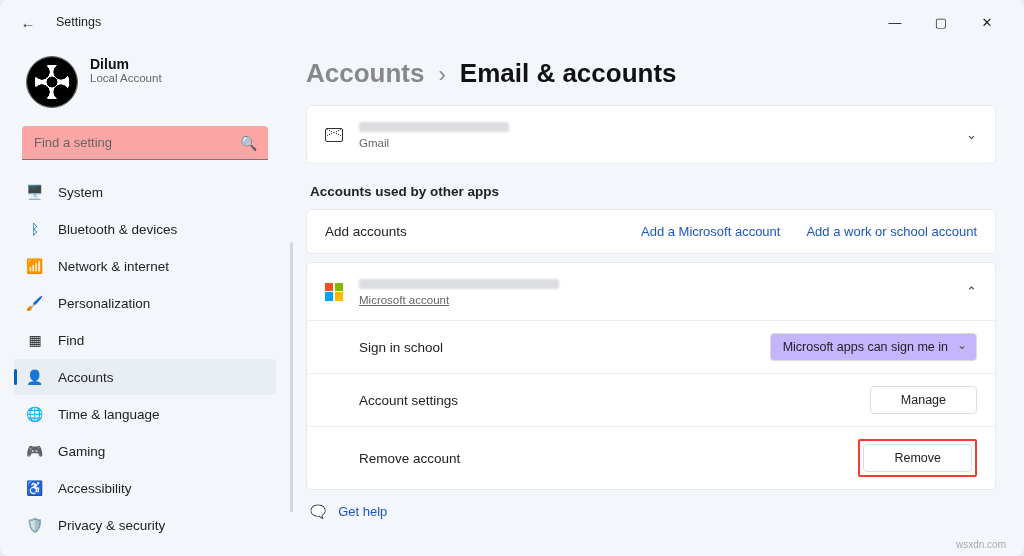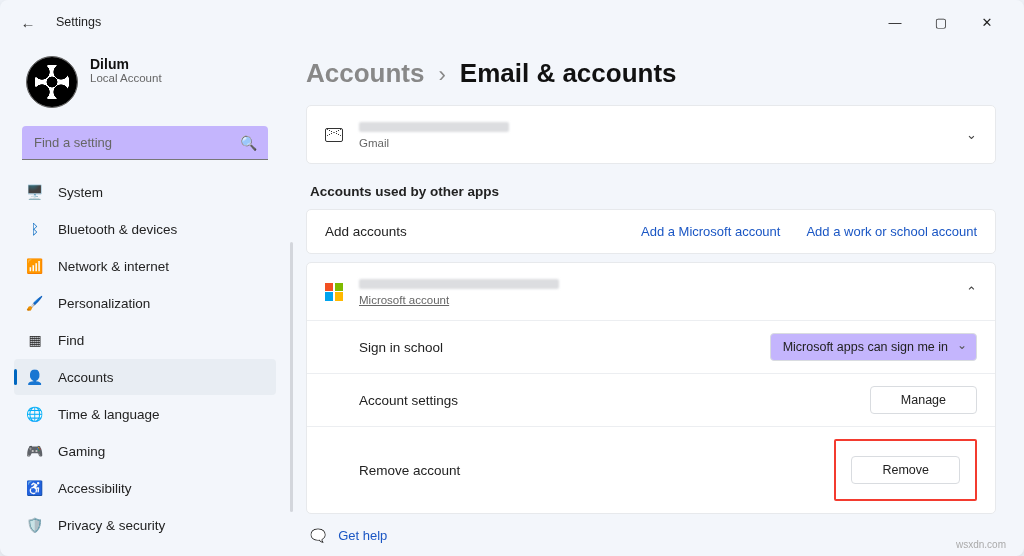--- a/index.html
+++ b/index.html
@@ -19,21 +19,21 @@
   radial-gradient(circle at 68% 30%, #000 15%, transparent 16%),
   radial-gradient(circle at 30% 30%, #000 15%, transparent 16%),
   radial-gradient(circle at 68% 70%, #000 15%, transparent 16%),
   radial-gradient(circle at 30% 70%, #000 15%, transparent 16%),
   radial-gradient(circle at 50% 50%, #000 15%, transparent 16%)
   ,radial-gradient(circle, #fff 48%, #000 49%);
 }
 .profile-name { font-size: 14px; font-weight: 600; color: #111; }
 .profile-sub { font-size: 11.5px; color: #666; }
 .search { position: relative; margin: 4px 8px 14px 8px; }
-.search input { width: 100%; height: 34px; border: none; border-bottom: 1.5px solid #777; background: #c4b5fd; border-radius: 4px 4px 0 0; padding: 0 34px 0 12px; font-size: 13px; color: #555; }
+.search input { width: 100%; height: 34px; border: none; border-bottom: 1.5px solid #777; background: #fca5a5; border-radius: 4px 4px 0 0; padding: 0 34px 0 12px; font-size: 13px; color: #555; }
 .search input::placeholder { color: #666; }
 .search-icon { position: absolute; right: 10px; top: 9px; font-size: 14px; color: #555; }
 .nav { display: flex; flex-direction: column; gap: 1px; margin-top: 4px; }
 .nav-item { display: flex; align-items: center; gap: 14px; height: 36px; padding: 0 12px; border-radius: 4px; font-size: 13.5px; color: #222; cursor: pointer; position: relative; }
 .nav-item.selected { background: #e8edf3; }
 .nav-item.selected::before { content: ""; position: absolute; left: 0; top: 10px; bottom: 10px; width: 3px; background: #0067c0; border-radius: 3px; }
 .nav-item .icon { width: 18px; text-align: center; font-size: 14px; }
 .main { flex: 1; padding: 6px 28px 6px 16px; overflow: hidden; position: relative; border-left: 0; }
 .breadcrumb { display: flex; align-items: baseline; gap: 14px; margin: 8px 0 16px 0; }
 .breadcrumb .bc1 { font-size: 26px; font-weight: 600; color: #888; }
@@ -51,21 +51,21 @@
 .links-row .spacer { flex: 1; }
 .links-row .link { color: #1a56c4; font-size: 13px; margin-left: 26px; }
 .ms-logo { width: 18px; height: 18px; display: grid; grid-template-columns: 1fr 1fr; grid-template-rows: 1fr 1fr; gap: 1.5px; margin-right: 16px; }
 .ms-logo span:nth-child(1){background:#f25022;} .ms-logo span:nth-child(2){background:#7fba00;}
 .ms-logo span:nth-child(3){background:#00a4ef;} .ms-logo span:nth-child(4){background:#ffb900;}
 .sub-row { border-top: 1px solid #eceef1; padding: 12px 18px 12px 52px; display: flex; align-items: center; font-size: 13.5px; color: #222; }
 .dropdown { margin-left: auto; border: 1px solid #d9dce0; border-radius: 4px; padding: 6px 28px 6px 12px; font-size: 12.5px; background: #c4b5fd; position: relative; color: #222; }
 .dropdown::after { content: "⌄"; position: absolute; right: 9px; top: 4px; color: #555; font-size: 12px; }
 .btn { margin-left: auto; border: 1px solid #d9dce0; border-radius: 4px; padding: 6px 30px; font-size: 12.5px; background: #fff; color: #222; }
 .highlight { border: 2.5px solid #f33b2f; padding: 3px; border-radius: 2px; margin-left: auto; }
-.highlight .btn { margin: 12px; }
+.highlight .btn { margin: 0; }
 .help { display: flex; align-items: center; gap: 12px; margin: 14px 0 0 4px; font-size: 13px; }
 .help .icon { color: #333; }
 .help .link { color: #1a56c4; }
 .scroll-indicator { position: absolute; left: 0; top: 198px; bottom: 44px; width: 2.5px; background: #cfd3d8; border-radius: 2px; opacity: 0.9; }
 .watermark { position: absolute; right: 18px; bottom: 6px; font-size: 10px; color: #aaa; }
 </style>
 </head>
 <body>
 
 <div class="window">

